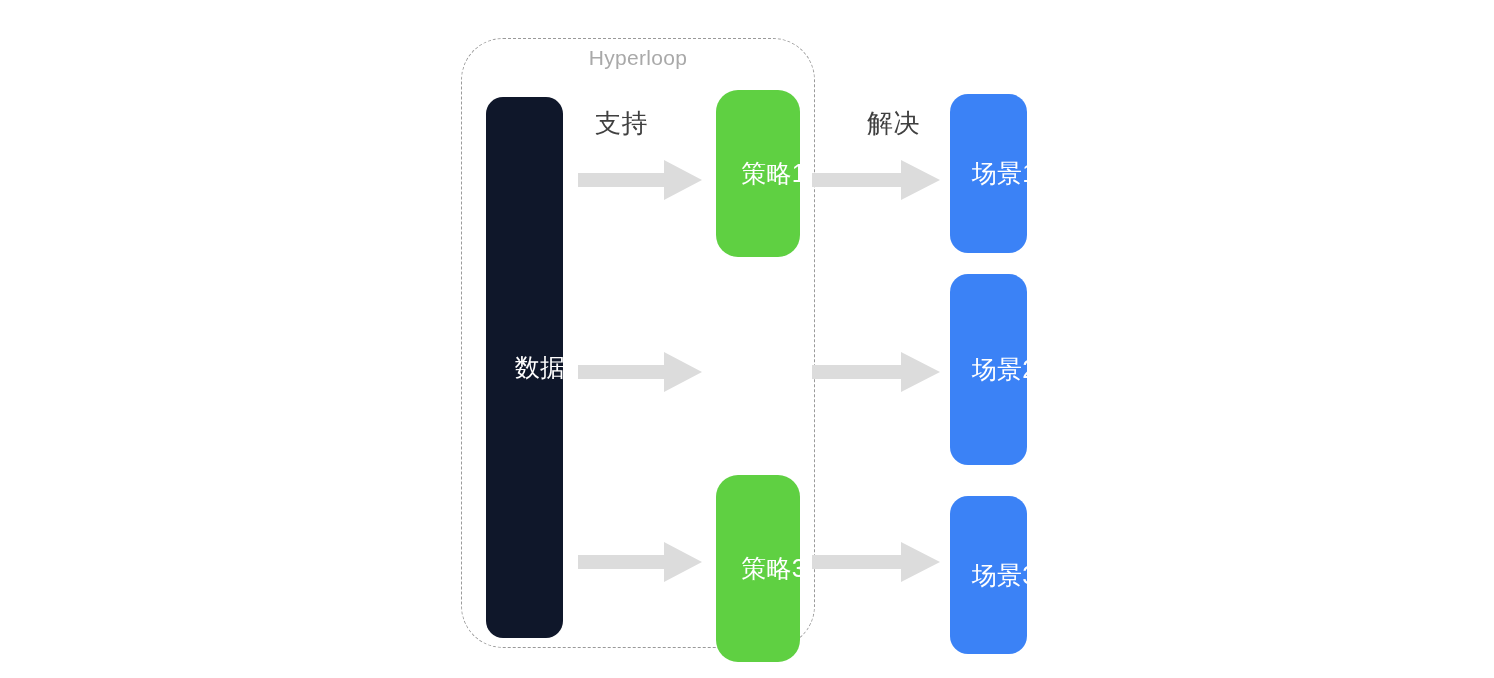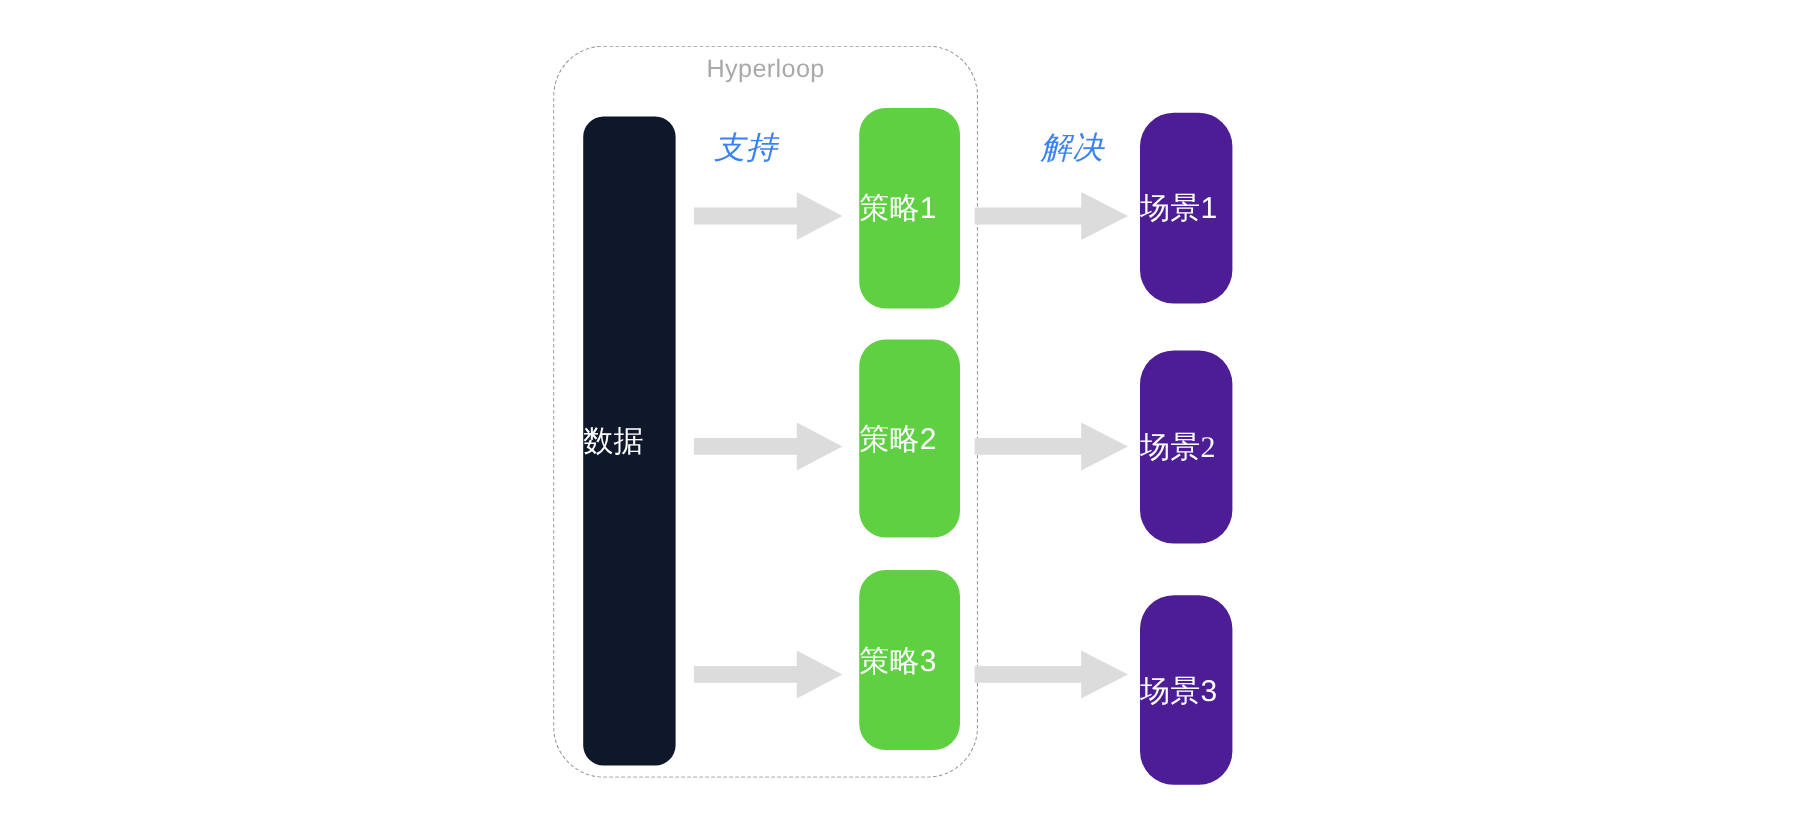--- a/index.html
+++ b/index.html
@@ -41,78 +41,79 @@
     letter-spacing: 0.3px;
     white-space: nowrap;
   }
 
   
   .node {
     position: absolute;
     box-sizing: border-box;
     display: flex;
     align-items: center;
+    justify-content: center;
     color: #ffffff;
     font-size: 25px;
     font-weight: 500;
     letter-spacing: 0.2px;
     white-space: nowrap;
     user-select: none;
+    padding-left: 31px;
   }
   .node-data {
     left: 486px;
     top: 97px;
     width: 77px;
     height: 541px;
     background: #0f172a;
     border-radius: 17px;
   }
   .node-strategy {
     left: 716px;
     width: 84px;
     background: #5fd042;
     border-radius: 22px;
   }
   .node-strategy.r1 { top: 90px;  height: 167px; }
   .node-strategy.r2 { top: 283px; height: 165px; }
-  .node-strategy.r3 { top: 475px; height: 150px; }
+  .node-strategy.r3 { top: 475px; height: 187px; }
 
   .node-scene {
     left: 950px;
     width: 77px;
-    background: #4c1d95;
-    border-radius: 28px;
+    background: #3b82f6;
+    border-radius: 18px;
   }
   .node-scene.r1 { top: 94px;  height: 159px; }
-  .node-scene.r2 { top: 292px; height: 161px; font-family: Liberation Serif, serif; }
+  .node-scene.r2 { top: 274px; height: 191px; }
   .node-scene.r3 { top: 477px; height: 158px; margin-top: 19px; }
 
   
   .arrow {
     position: absolute;
     height: 46px;
     pointer-events: none;
   }
   .arrow svg { display: block; width: 100%; height: 100%; }
 
   .arrow-a { left: 578px; width: 124px; }
   .arrow-b { left: 812px; width: 128px; }
   .arrow.row1 { top: 157px; }
   .arrow.row2 { top: 349px; }
   .arrow.row3 { top: 539px; }
 
   
   .edge-label {
     position: absolute;
     font-size: 26px;
-    color: #3b82f6;
+    color: #404040;
     white-space: nowrap;
     letter-spacing: 0.5px;
     user-select: none;
-    font-style: italic;
   }
   .label-support { left: 595px; top: 106px; }
   .label-solve   { left: 867px; top: 106px; }
 </style>
 </head>
 <body>
 
 <div id="canvas">
 
   <div class="group-box"></div>
@@ -154,23 +155,20 @@
   </div>
   <div class="arrow arrow-b row3">
     <svg viewBox="0 0 128 46" preserveAspectRatio="none">
       <path d="M0 16 L89 16 L89 3 L128 23 L89 43 L89 30 L0 30 Z" fill="#dcdcdc"></path>
     </svg>
   </div>
 
   <div class="node node-strategy r1">
     <span>策略1</span>
   </div>
-  <div class="node node-strategy r2">
-    <span>策略2</span>
-  </div>
   <div class="node node-strategy r3">
     <span>策略3</span>
   </div>
 
   <div class="node node-scene r1">
     <span>场景1</span>
   </div>
   <div class="node node-scene r2">
     <span>场景2</span>
   </div>

